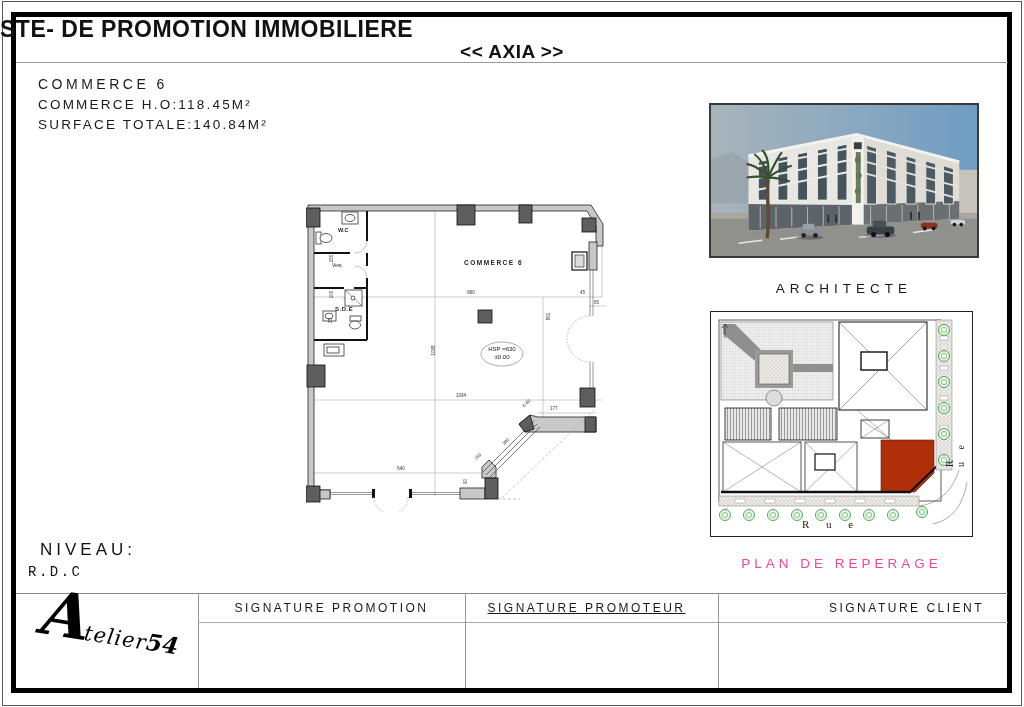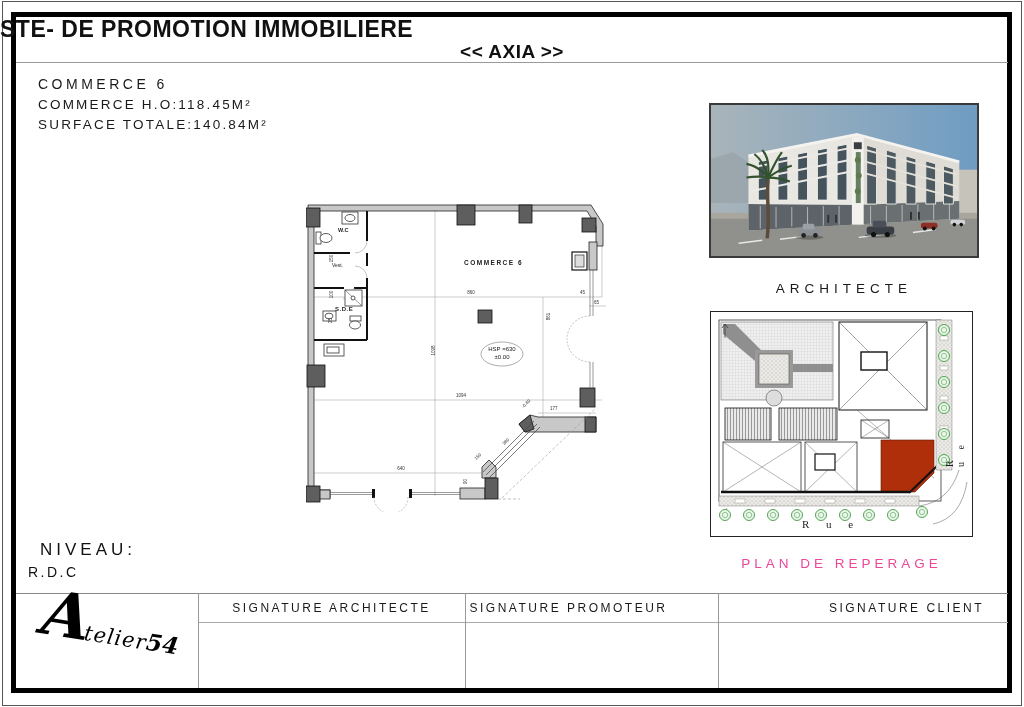--- a/index.html
+++ b/index.html
@@ -11,21 +11,21 @@
   .title-sep{left:16px;top:62px;width:992px;height:1px;background:#9a9a9a;}
   
   .title1{left:0;top:16px;width:1024px;text-align:left;font-size:23px;font-weight:700;letter-spacing:.5px;}
   .title2{left:0;top:41px;width:1024px;text-align:center;font-size:19px;font-weight:700;letter-spacing:.5px;}
   
   .info1{left:38px;top:76px;font-size:14px;letter-spacing:3.5px;color:#1a1a1a;}
   .info2{left:38px;top:97px;font-size:13.5px;letter-spacing:2.2px;color:#1a1a1a;}
   .info3{left:38px;top:117px;font-size:13.5px;letter-spacing:2.2px;color:#1a1a1a;}
   
   .niveau{left:28px;top:540px;font-size:17px;letter-spacing:4px;color:#111;margin-left:12px;}
-  .rdc{left:28px;top:564px;font-size:14px;letter-spacing:2.5px;color:#111;}
+  .rdc{left:28px;top:564px;font-size:14px;letter-spacing:2.5px;color:#111;font-family:Liberation Mono, monospace;}
   
   .persp-box{left:709px;top:103px;width:270px;height:155px;border:2px solid #3a3a3a;box-sizing:border-box;}
   .persp-box svg{display:block;width:100%;height:100%;}
   .persp-caption{left:709px;top:281px;width:270px;text-align:center;font-size:13.5px;letter-spacing:5px;color:#1a1a1a;}
   
   .site-box{left:710px;top:311px;width:263px;height:226px;border:1px solid #222;box-sizing:border-box;background:#fff;}
   .site-box svg{display:block;width:100%;height:100%;}
   .site-caption{left:710px;top:556px;width:263px;text-align:center;font-size:13.5px;letter-spacing:4px;color:#ec4899;}
   .rue-b{left:60px;top:206px;width:120px;text-align:center;font-size:11px;letter-spacing:7px;font-family:"Liberation Serif",serif;color:#222;}
   .rue-r{left:233px;top:155px;font-size:10px;letter-spacing:5px;font-family:"Liberation Serif",serif;color:#222;transform:rotate(-90deg);transform-origin:left top;}
@@ -41,21 +41,21 @@
   .hsp2{left:172px;top:158px;width:48px;text-align:center;font-size:6px;}
   .dim{font-size:4.5px;color:#333;}
   .rot90{transform:rotate(-90deg);transform-origin:center;}
   .rot45{transform:rotate(-45deg);transform-origin:center;}
   
   .sig-top{left:16px;top:593px;width:992px;height:1px;background:#888;}
   .sig-head-underline{left:198px;top:622px;width:810px;height:1px;background:#aaa;}
   .sig-v{top:593px;width:1px;height:95px;background:#999;}
   .sv1{left:198px;} .sv2{left:465px;} .sv3{left:718px;}
   .sig-label{top:601px;font-size:12px;letter-spacing:2.5px;text-align:center;color:#1a1a1a;}
-  .sl1{left:198px;width:267px;} .sl2{left:442px;width:253px;} .sl3{left:718px;width:289px;margin-left:44px;}
+  .sl1{left:198px;width:267px;} .sl2{left:460px;width:253px;text-decoration:underline;} .sl3{left:718px;width:289px;margin-left:44px;}
   
   .logo{left:42px;top:600px;transform:rotate(9deg);font-style:italic;font-family:"DejaVu Serif",serif;color:#000;white-space:nowrap;}
   .logo-a{font-size:62px;line-height:.75;font-weight:700;letter-spacing:-4px;}
   .logo-rest{font-size:21px;letter-spacing:1px;}
   .logo-54{font-size:23px;font-weight:700;}
 </style>
 </head>
 <body>
 
 <div class="abs outer-border"></div>
@@ -422,19 +422,19 @@
 <div class="abs site-caption">PLAN DE REPERAGE</div>
 
 <div class="abs niveau">NIVEAU:</div>
 <div class="abs rdc">R.D.C</div>
 
 <div class="abs sig-top"></div>
 <div class="abs sig-head-underline"></div>
 <div class="abs sig-v sv1"></div>
 <div class="abs sig-v sv2"></div>
 <div class="abs sig-v sv3"></div>
-<div class="abs sig-label sl1">SIGNATURE ARCHITECTE</div>
+<div class="abs sig-label sl1">SIGNATURE PROMOTION</div>
 <div class="abs sig-label sl2">SIGNATURE PROMOTEUR</div>
 <div class="abs sig-label sl3">SIGNATURE CLIENT</div>
 
 <div class="abs logo">
   <span class="logo-a">A</span><span class="logo-rest">telier</span><span class="logo-54">54</span>
 </div>
 
 </body></html>

